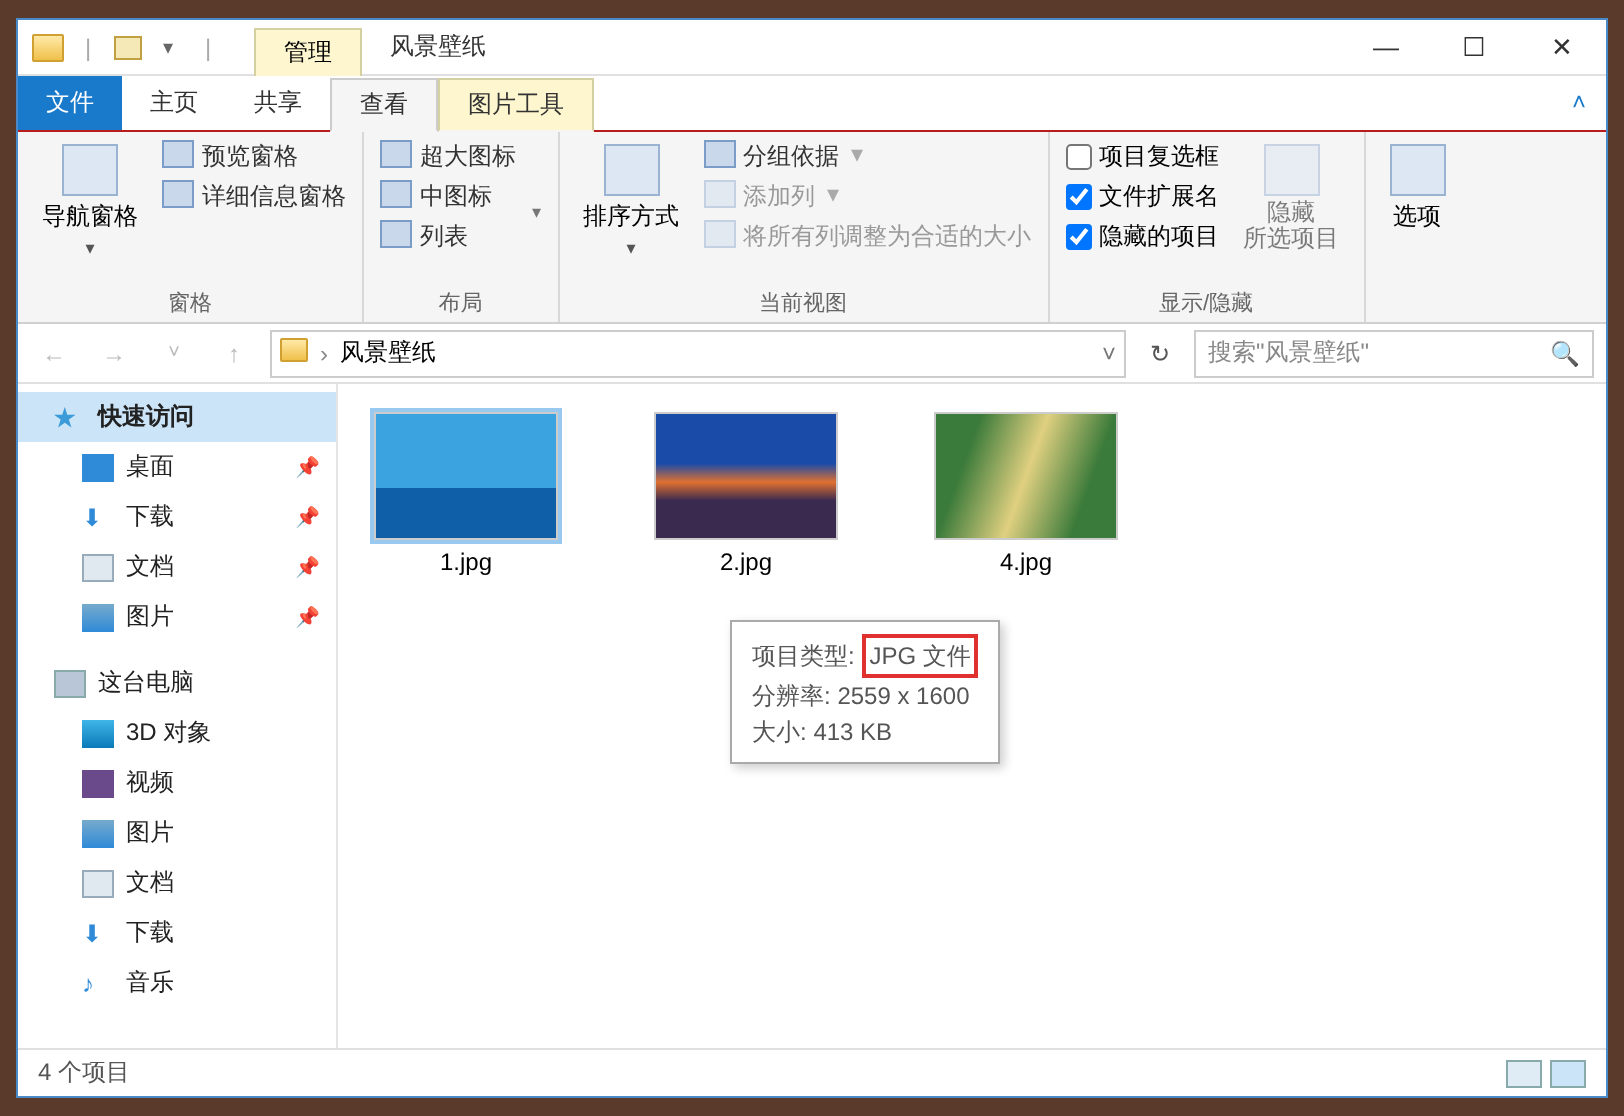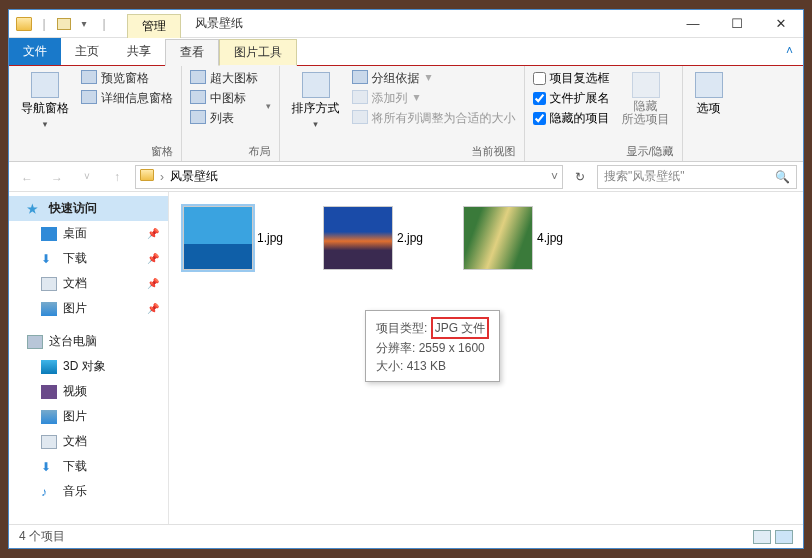--- a/index.html
+++ b/index.html
@@ -16,21 +16,21 @@
 .winbtn { width: 44px; height: 28px; display: flex; align-items: center; justify-content: center; color: #333; font-size: 13px; }
 .menubar { height: 28px; background: #fff; display: flex; align-items: stretch; border-bottom: 1px solid #b91c1c; }
 .menutab { padding: 6px 14px; color: #333; display: flex; align-items: center; }
 .menutab.file { background: #1979ca; color: #fff; }
 .menutab.act { background: #f5f5f5; border: 1px solid #ccc; border-bottom: 1px solid #f5f5f5; position: relative; top: 1px; }
 .menutab.ctx { background: #fdf6ce; border: 1px solid #d4d0a0; border-bottom: 1px solid #f5f5f5; position: relative; top: 1px; }
 .helpbtn { margin-left: auto; padding: 6px 10px; color: #1979ca; }
 .ribbon { background: #f5f5f5; border-bottom: 1px solid #d0d0d0; display: flex; height: 96px; }
 .rgroup { border-right: 1px solid #d8d8d8; padding: 4px 8px 2px 8px; display: flex; flex-direction: column; }
 .rgroup .body { flex: 1; display: flex; gap: 8px; }
-.rgroup .lbl { text-align: right; color: #666; font-size: 11px; padding-top: 2px; }
+.rgroup .lbl { text-align: center; color: #666; font-size: 11px; padding-top: 2px; }
 .rcol { display: flex; flex-direction: column; gap: 3px; }
 .ritem { display: flex; align-items: flex-start; gap: 4px; color: #333; font-size: 12px; white-space: nowrap; }
 .ritem.dim { color: #999; }
 .ritem .ric { width: 16px; height: 14px; background: #c9d8ea; border: 1px solid #7a9cc6; }
 .bigbtn { display: flex; flex-direction: column; align-items: center; gap: 2px; padding: 2px 4px; }
 .bigbtn .bic { width: 28px; height: 26px; background: #dce7f3; border: 1px solid #9ab3d0; }
 .chk { display: flex; align-items: center; gap: 4px; }
 .chk input { width: 13px; height: 13px; }
 .addrrow { height: 30px; display: flex; align-items: center; gap: 6px; padding: 2px 6px; background: #fff; border-bottom: 1px solid #e0e0e0; }
 .navbtn { width: 24px; height: 24px; display: flex; align-items: center; justify-content: center; color: #bbb; }
@@ -49,21 +49,21 @@
 .navic.desk { background: #2f8ad8; }
 .navic.dl { color: #2f8ad8; }
 .navic.doc { background: #e0e8f0; border: 1px solid #9ab; }
 .navic.pic { background: linear-gradient(#7ac,#2f8ad8); }
 .navic.pc { background: #b8c6d8; border: 1px solid #8aa; }
 .navic.cube { background: linear-gradient(#3fb5e8,#0a7ab8); }
 .navic.vid { background: #6a4a8a; }
 .navic.mus { color: #2f8ad8; }
 .content { flex: 1; position: relative; padding: 14px; overflow: auto; }
 .items { display: flex; gap: 40px; flex-wrap: wrap; }
-.fitem { display: flex; flex-direction: row; align-items: center; gap: 4px; width: 100px; }
+.fitem { display: flex; flex-direction: column; align-items: center; gap: 4px; width: 100px; }
 .fitem.sel .thumb { outline: 2px solid #99c9ef; background: #cce4f7; }
 .thumb { width: 92px; height: 64px; border: 1px solid #ccc; display: flex; align-items: center; justify-content: center; overflow: hidden; }
 .thimg { width: 100%; height: 100%; }
 .tooltip { position: absolute; left: 196px; top: 118px; background: #fff; border: 1px solid #aaa; padding: 6px 10px; box-shadow: 2px 2px 5px rgba(0,0,0,0.2); }
 .tooltip .row { white-space: nowrap; color: #555; line-height: 1.5; }
 .redbox { border: 2px solid #e03030; padding: 0 2px; display: inline-block; }
 .status { height: 24px; border-top: 1px solid #e0e0e0; display: flex; align-items: center; padding: 0 10px; color: #555; }
 .viewsw { margin-left: auto; display: flex; gap: 4px; }
 .viewsw .vb { width: 18px; height: 14px; border: 1px solid #8aa; background: #e0ecf5; }
 .sep { color: #aaa; padding: 0 2px; }

